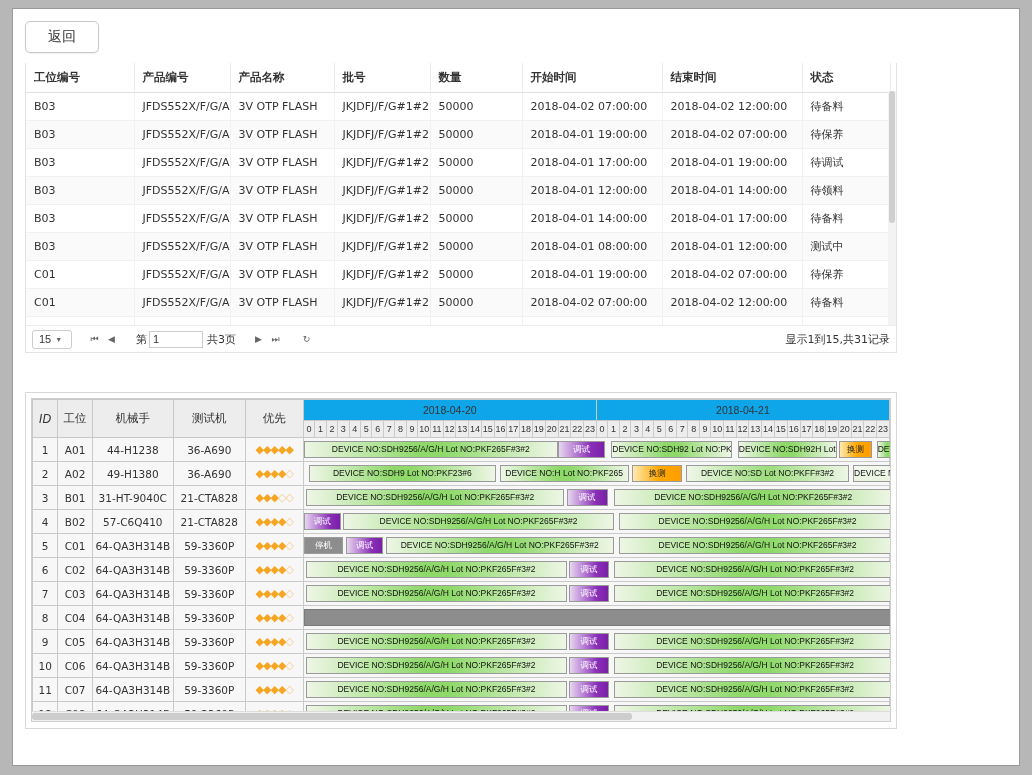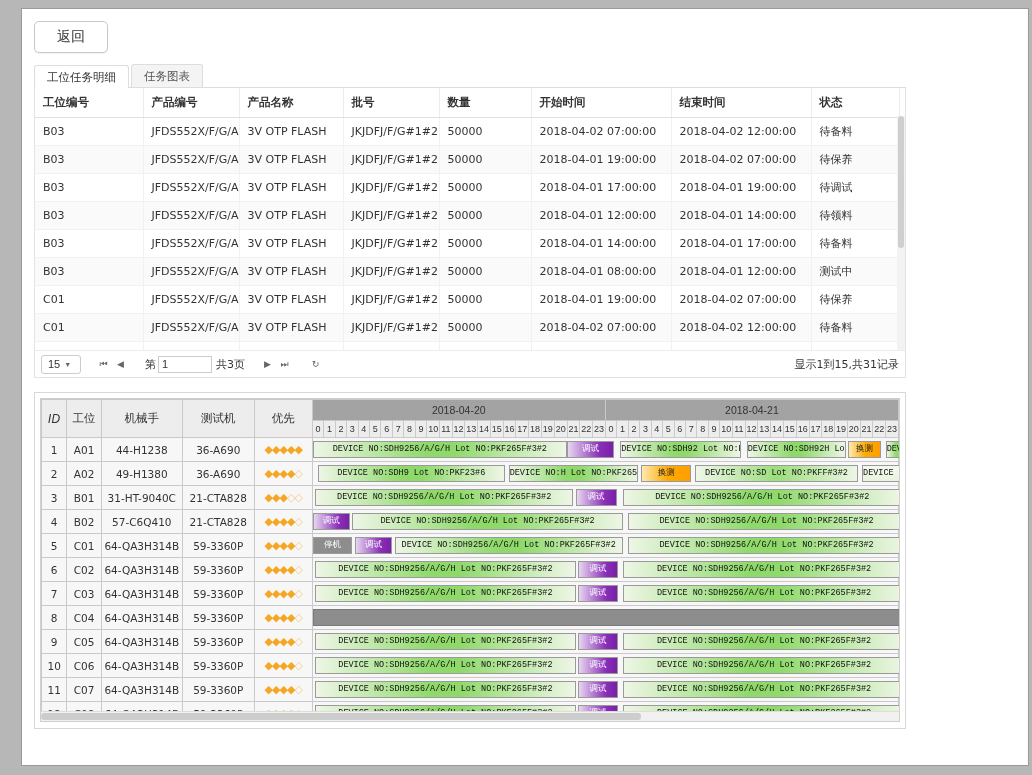--- a/index.html
+++ b/index.html
@@ -4,21 +4,21 @@
 <style>
   html,body{margin:0;padding:0;}
   body{
     width:1032px;height:775px;
     background:#b7b7b7;
     font-family:"Liberation Sans","DejaVu Sans",sans-serif;
     font-size:12px;color:#333;
     overflow:hidden;
   }
   .page{
-    position:absolute;left:21px;top:8px;width:1008px;height:758px;
+    position:absolute;left:12px;top:8px;width:1008px;height:758px;
     background:#ffffff;border:1px solid #9a9a9a;box-sizing:border-box;
     overflow:hidden;
   }
   
   .back-btn{
     position:absolute;left:12px;top:12px;width:72px;height:30px;
     background:#fff;border:1px solid #c8c8c8;border-radius:5px;
     font-size:14px;color:#333;line-height:28px;text-align:center;
     cursor:pointer;font-family:"DejaVu Sans",sans-serif;
     box-shadow:0 1px 1px rgba(0,0,0,.05);
@@ -74,32 +74,32 @@
   
   .panel-bot{position:absolute;left:12px;top:383px;width:872px;}
   .gantt-box{border:1px solid #d8d8d8;background:#fff;padding:5px 5px 6px 5px;}
   .gantt-inner{border:1px solid #cfcfcf;overflow:hidden;position:relative;height:322px;}
   table.gantt{border-collapse:collapse;table-layout:fixed;}
   table.gantt th,table.gantt td{border:1px solid #c9c9c9;}
   th.g-fixed{
     background:#ededed;font-size:11.5px;font-weight:normal;color:#333;text-align:center;
     font-family:"DejaVu Sans",sans-serif;
   }
-  th.g-day{background:#a3a3a3;font-size:10.5px;font-weight:normal;color:#333;text-align:center;height:18px;}
+  th.g-day{background:#0ea5e9;font-size:10.5px;font-weight:normal;color:#333;text-align:center;height:18px;}
   th.g-hr{background:#ededed;font-size:9px;font-weight:normal;color:#333;text-align:center;height:16px;padding:0;}
   td.g-cell{
     font-size:10.5px;color:#333;text-align:center;height:23px;padding:0;
     background:#f7f7f7;font-family:"DejaVu Sans",sans-serif;
   }
   td.g-track{padding:0;height:23px;background:#f7f7f7;position:relative;}
   .track-area{position:relative;height:23px;width:100%;}
   .bar{
     position:absolute;top:3px;height:17px;box-sizing:border-box;
     border:1px solid #9a9a9a;
-    font-family:Liberation Mono, monospace;
+    font-family:Liberation Sans, sans-serif;
     font-size:8.5px;line-height:15px;text-align:center;color:#111;
     white-space:nowrap;overflow:hidden;cursor:pointer;
   }
   .bar.run{background:linear-gradient(to right,#eef6e6 0%,#8ed96a 45%,#8ed96a 55%,#eef6e6 100%);}
   .bar.run2{background:linear-gradient(to right,#f0f7ea 0%,#9cdd7c 50%,#eef6e6 100%);}
   .bar.pale{background:linear-gradient(to bottom,#f4f9ef,#e8f3de);}
   .bar.debug{background:linear-gradient(to right,#e7d6f0 0%,#8a2fb8 70%,#7a1fa8 100%);color:#fff;}
   .bar.swap{background:linear-gradient(to right,#ffe9b0 0%,#ffa800 55%,#ff9e00 100%);color:#222;}
   .bar.halt{background:#8d8d8d;color:#fff;}
   .bar.gray{background:#8d8d8d;color:#fff;border-color:#7a7a7a;}
@@ -113,24 +113,20 @@
   .g-hscroll .thumb{position:absolute;left:0;top:1px;height:7px;width:600px;background:#cdcdcd;border-radius:3px;}
 </style>
 </head>
 <body>
 
 <div class="page">
 
   <div class="back-btn">返回</div>
 
   <div class="panel-top">
-    <div class="tabs" id="top-tabs">
-        <div class="tab active">工位任务明细</div>
-        <div class="tab">任务图表</div>
-      </div>
     <div class="grid-wrap">
       <div class="tbl-scroll">
         <table class="gridtbl">
           <colgroup>
             <col style="width:108px">
               <col style="width:96px">
               <col style="width:104px">
             <col style="width:96px">
               <col style="width:92px">
               <col style="width:140px">

